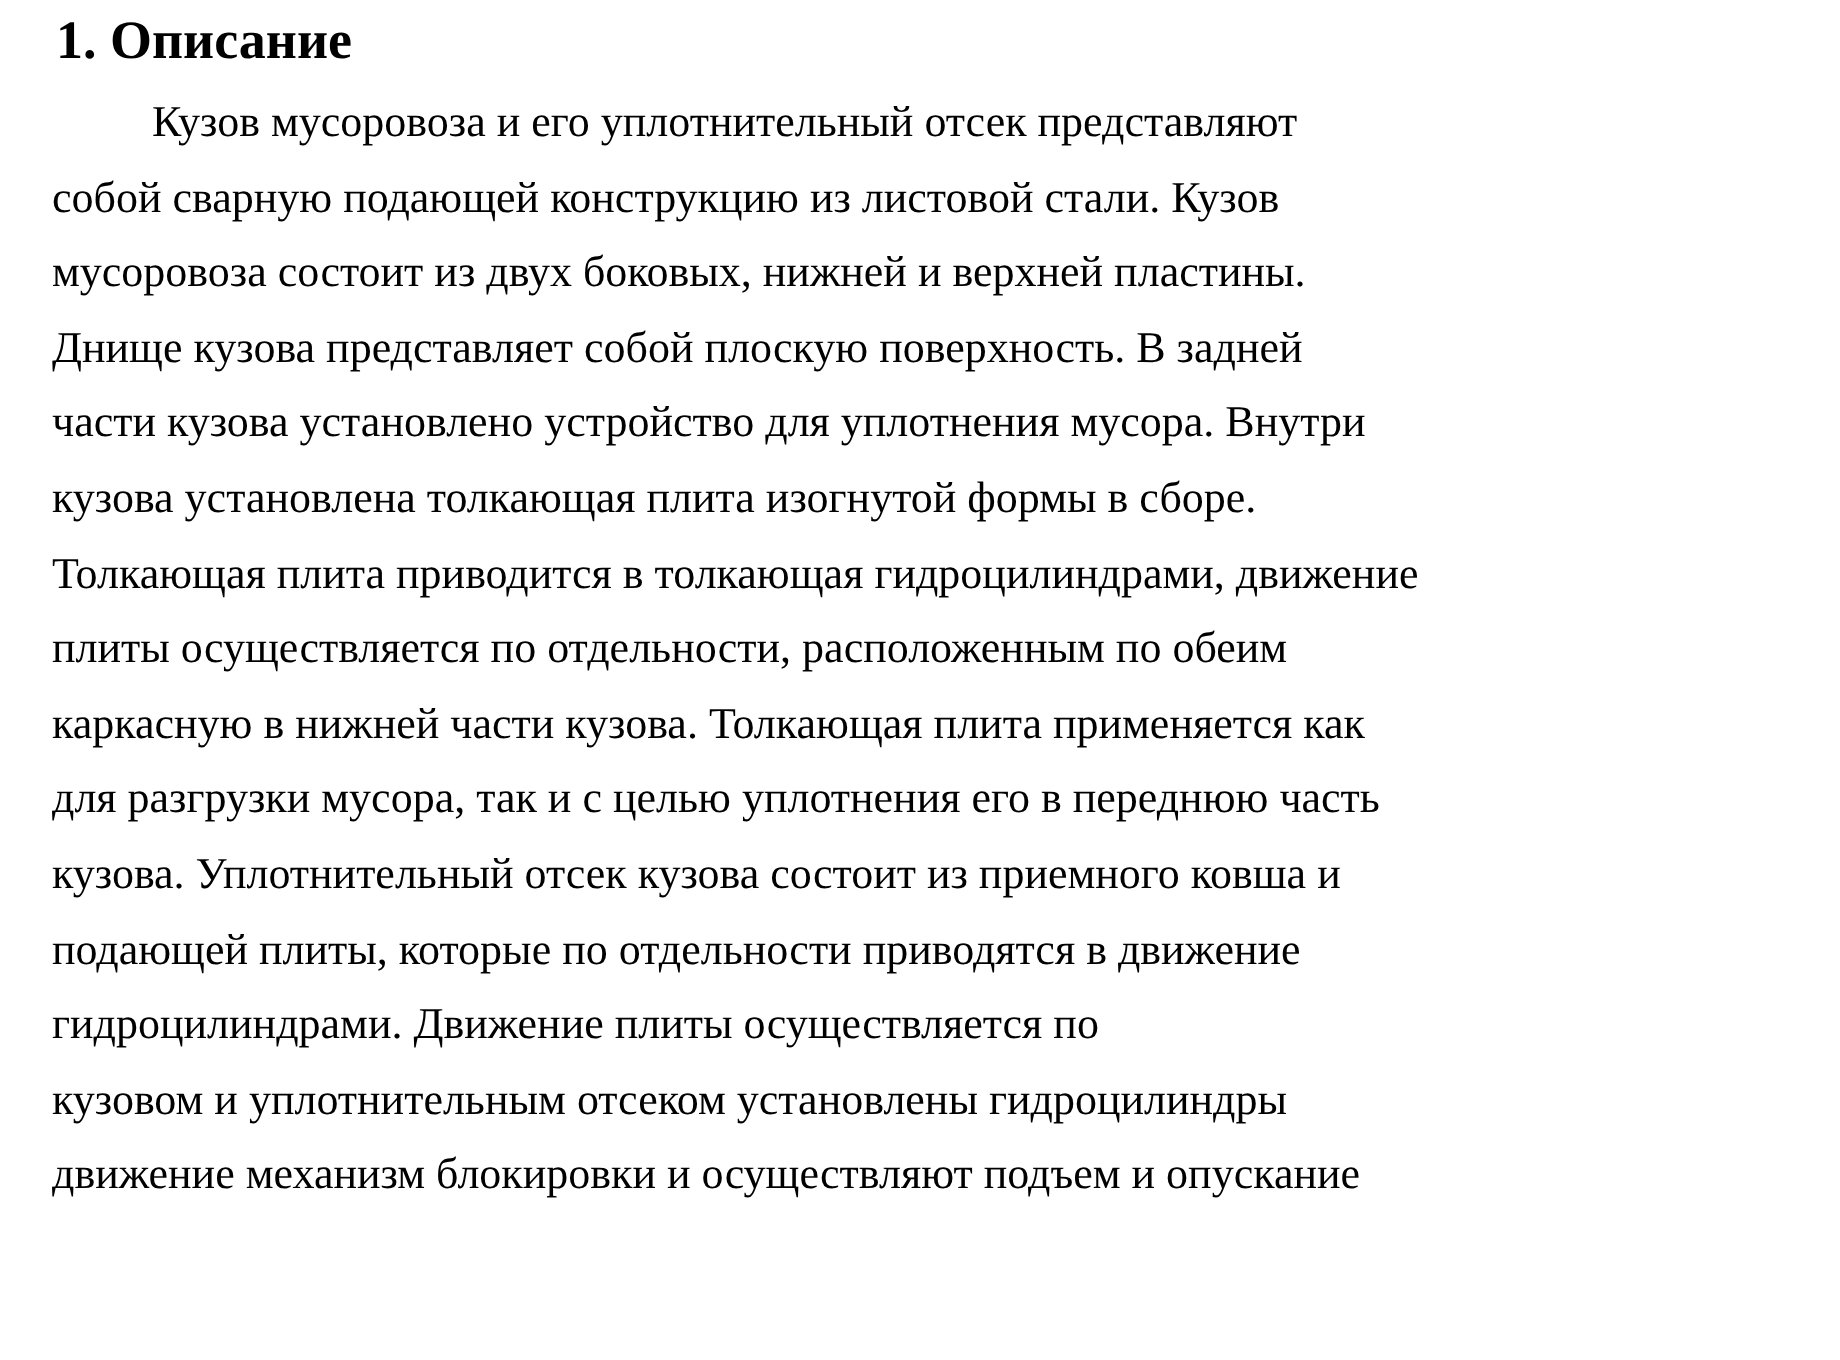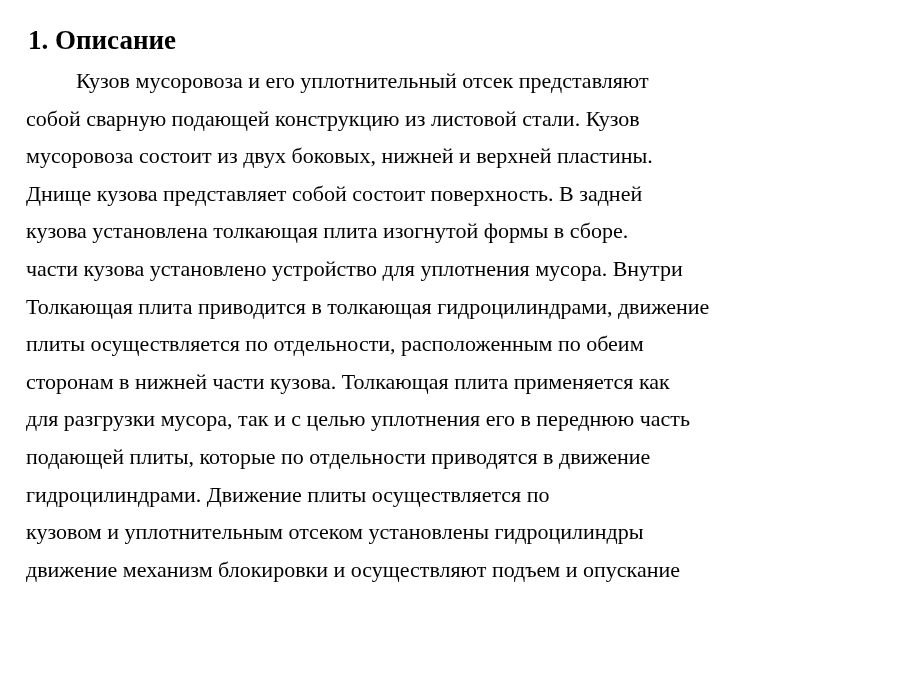--- a/index.html
+++ b/index.html
@@ -13,21 +13,21 @@
     overflow: hidden;
     font-family: "Liberation Serif", "DejaVu Serif", serif;
     color: #000000;
     -webkit-font-smoothing: antialiased;
   }
   .page {
     position: relative;
     width: 892px;
     height: 680px;
     box-sizing: border-box;
-    padding: 24px 30px 0 26px;
+    padding: 4px 30px 0 26px;
     background: #ffffff;
   }
   .heading {
     margin: 0 0 0 2px;
     font-size: 27px;
     line-height: 33px;
     font-weight: bold;
     white-space: pre;
   }
   .para {
@@ -44,25 +44,26 @@
 </style>
 </head>
 <body>
 
 <div class="page">
   <h1 class="heading">1. Описание</h1>
   <div class="para">
     <div class="line indent">Кузов мусоровоза и его уплотнительный отсек представляют</div>
     <div class="line">собой сварную подающей конструкцию из листовой стали. Кузов</div>
     <div class="line">мусоровоза состоит из двух боковых, нижней и верхней пластины.</div>
-    <div class="line">Днище кузова представляет собой состоит поверхность. В задней</div>
+    <div class="line">Днище кузова представляет собой плоскую поверхность. В задней</div>
+    <div class="line">части кузова установлено устройство для уплотнения мусора. Внутри</div>
     <div class="line">кузова установлена толкающая плита изогнутой формы в сборе.</div>
-    <div class="line">части кузова установлено устройство для уплотнения мусора. Внутри</div>
     <div class="line">Толкающая плита приводится в толкающая гидроцилиндрами, движение</div>
     <div class="line">плиты осуществляется по отдельности, расположенным по обеим</div>
-    <div class="line">сторонам в нижней части кузова. Толкающая плита применяется как</div>
+    <div class="line">каркасную в нижней части кузова. Толкающая плита применяется как</div>
     <div class="line">для разгрузки мусора, так и с целью уплотнения его в переднюю часть</div>
+    <div class="line">кузова. Уплотнительный отсек кузова состоит из приемного ковша и</div>
     <div class="line">подающей плиты, которые по отдельности приводятся в движение</div>
     <div class="line">гидроцилиндрами. Движение плиты осуществляется по</div>
     <div class="line">кузовом и уплотнительным отсеком установлены гидроцилиндры</div>
     <div class="line">движение механизм блокировки и осуществляют подъем и опускание</div>
   </div>
 </div>
 
 </body></html>

